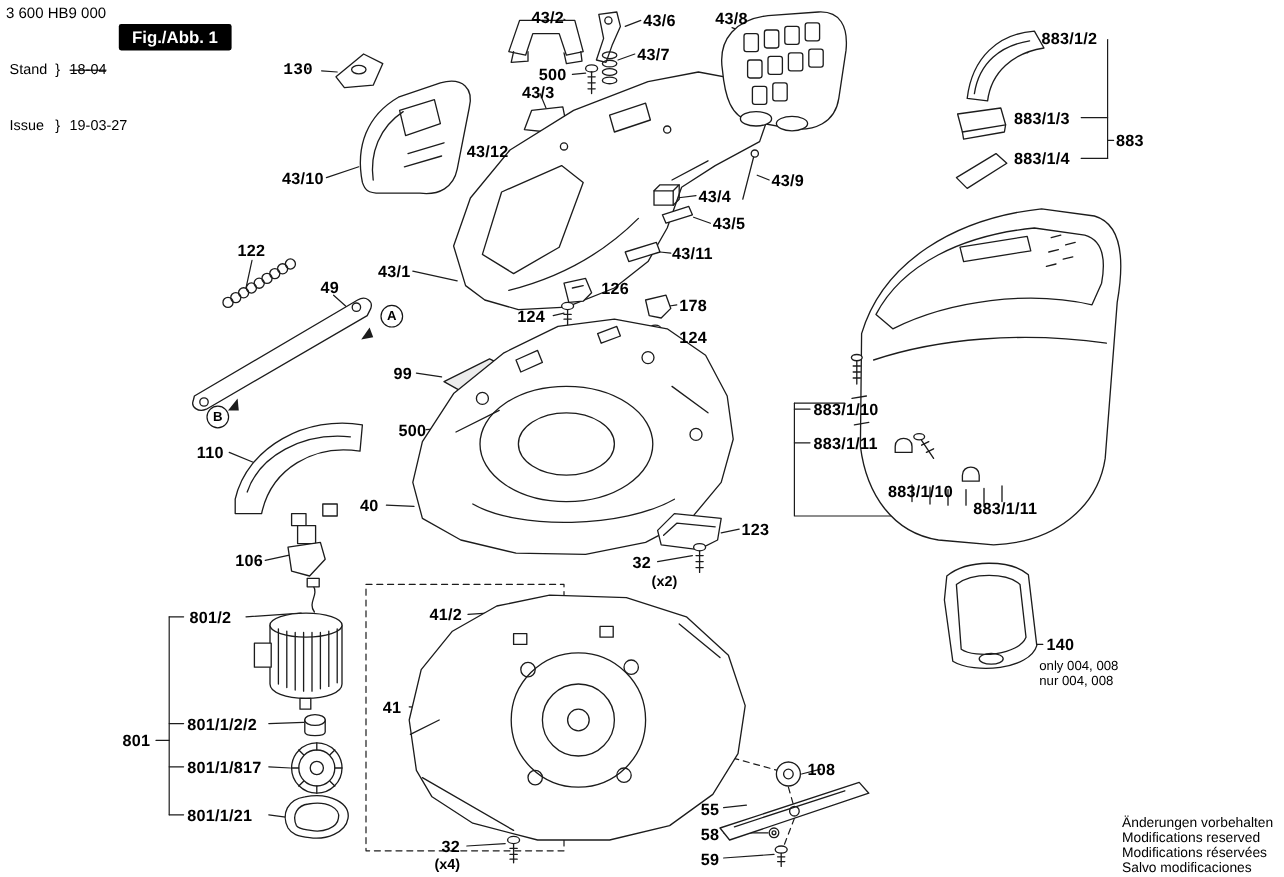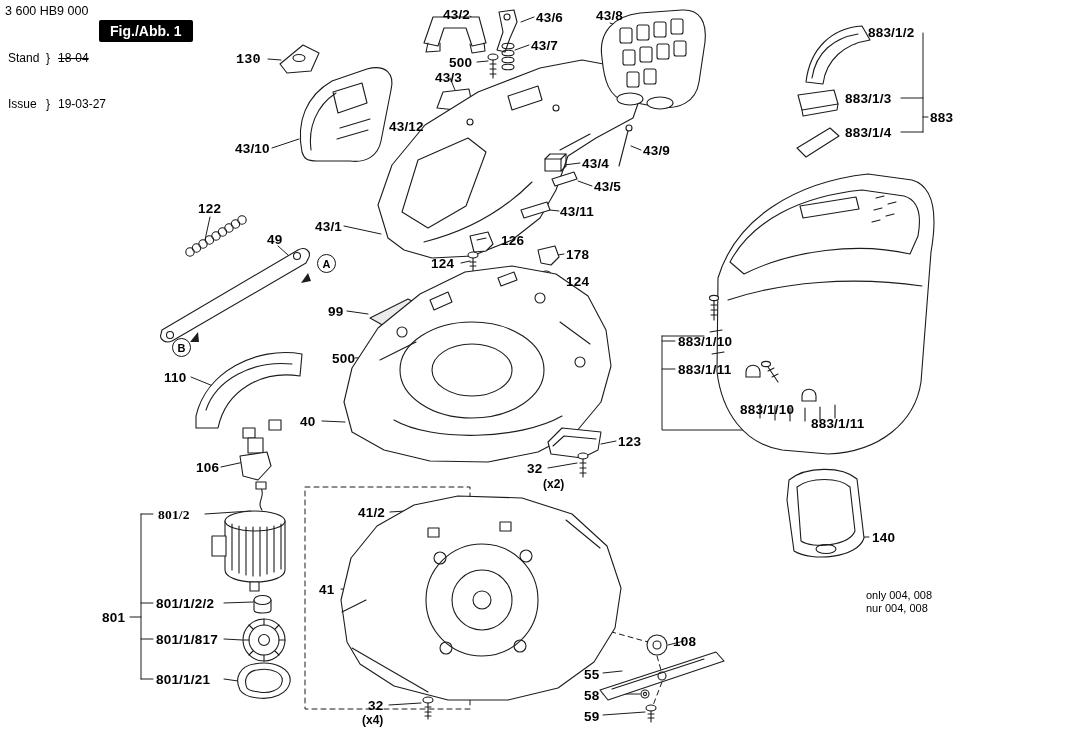--- a/index.html
+++ b/index.html
@@ -12,21 +12,21 @@
         display:flex;align-items:center;justify-content:center;font-size:11px;font-weight:700;background:#fff;}
   .header-partnum{position:absolute;left:5px;top:4px;font-size:12.5px;}
   .rev-block{position:absolute;left:8px;top:19px;font-size:12px;line-height:14px;}
   .rev-row{display:flex;gap:4px;margin-top:32px;}
   .rev-label{width:34px;}
   .rev-brace{width:8px;}
   .strike{text-decoration:line-through;}
   .figbox{position:absolute;left:99px;top:20px;background:#000;color:#fff;font-weight:700;
         font-size:14px;padding:3px 11px;border-radius:2px;}
   .footer{position:absolute;left:935px;top:680px;font-size:11.5px;line-height:12.7px;}
-  .variant-note{position:absolute;left:866px;top:549px;font-size:11px;line-height:13px;margin-top:40px;}
+  .variant-note{position:absolute;left:866px;top:549px;font-size:11px;line-height:13px;}
 </style>
 </head>
 <body>
 
 <div class="page">
 
   <svg width="1070" height="731" viewBox="0 0 1070 731">
     <g stroke="#1c1c1c" stroke-width="1.1" fill="none" stroke-linejoin="round" stroke-linecap="round">
 
       <g stroke-width="1">
@@ -431,21 +431,21 @@
   <div class="callout" style="left:566px;top:247px;">178</div>
   <div class="callout" style="left:566px;top:274px;">124</div>
   <div class="callout" style="left:328px;top:304px;">99</div>
   <div class="callout" style="left:164px;top:370px;">110</div>
   <div class="callout" style="left:332px;top:351px;">500</div>
   <div class="callout" style="left:300px;top:414px;">40</div>
   <div class="callout" style="left:196px;top:460px;">106</div>
   <div class="callout" style="left:618px;top:434px;">123</div>
   <div class="callout" style="left:527px;top:461px;">32</div>
   <div class="qty-note" style="left:523px;top:477px;margin-left:20px;">(x2)</div>
-  <div class="callout" style="left:158px;top:507px;font-family:Liberation Serif, serif;">801/2</div>
+  <div class="callout" style="left:158px;top:507px;">801/2</div>
   <div class="callout" style="left:358px;top:505px;">41/2</div>
   <div class="callout" style="left:319px;top:582px;">41</div>
   <div class="callout" style="left:102px;top:610px;">801</div>
   <div class="callout" style="left:156px;top:596px;">801/1/2/2</div>
   <div class="callout" style="left:156px;top:632px;">801/1/817</div>
   <div class="callout" style="left:156px;top:672px;">801/1/21</div>
   <div class="callout" style="left:368px;top:698px;">32</div>
   <div class="qty-note" style="left:362px;top:713px;">(x4)</div>
   <div class="callout" style="left:868px;top:25px;text-align:right;">883/1/2</div>
   <div class="callout" style="left:845px;top:91px;">883/1/3</div>
@@ -459,14 +459,20 @@
   <div class="callout" style="left:673px;top:634px;">108</div>
   <div class="callout" style="left:584px;top:667px;">55</div>
   <div class="callout" style="left:584px;top:688px;">58</div>
   <div class="callout" style="left:584px;top:709px;">59</div>
 
   <div class="variant-note">
     <div>only 004, 008</div>
     <div>nur 004, 008</div>
   </div>
 
+  <div class="footer">
+    <div>Änderungen vorbehalten</div>
+    <div>Modifications reserved</div>
+    <div>Modifications réservées</div>
+    <div>Salvo modificaciones</div>
+  </div>
 
 </div>
 
 </body></html>

